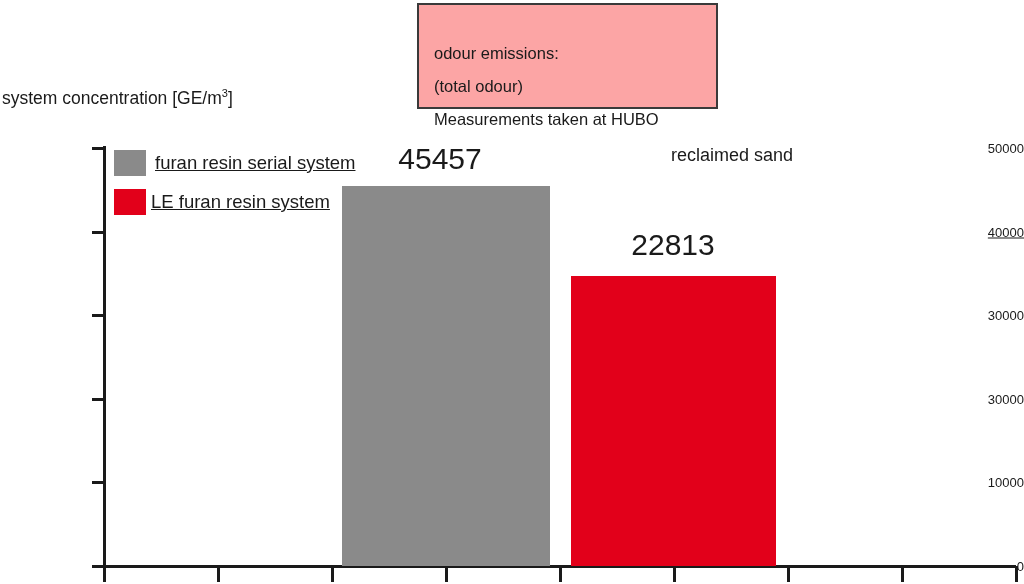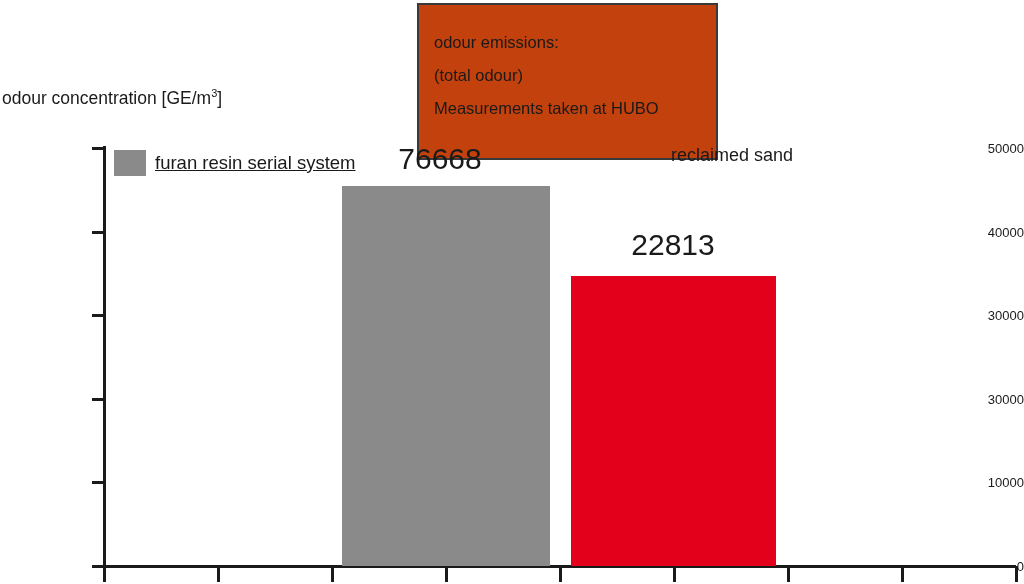--- a/index.html
+++ b/index.html
@@ -16,25 +16,25 @@
     color: #1a1a1a;
     -webkit-font-smoothing: antialiased;
   }
 
   
   #note-box {
     position: absolute;
     left: 417px;
     top: 3px;
     width: 301px;
-    height: 157px;
+    height: 106px;
     box-sizing: border-box;
     border: 2px solid #3a3a3a;
-    background: #c2410c;
-    padding: 21px 0 0 15px;
+    background: #fca5a5;
+    padding: 32px 0 0 15px;
   }
   #note-box .note-line {
     font-size: 16.5px;
     line-height: 33px;
     color: #1a1a1a;
     white-space: nowrap;
   }
 
   
   #y-axis-title {
@@ -154,59 +154,63 @@
 </style>
 </head>
 <body>
 
 <div id="note-box">
   <div class="note-line">odour emissions:</div>
   <div class="note-line">(total odour)</div>
   <div class="note-line">Measurements taken at HUBO</div>
 </div>
 
-<div id="y-axis-title"><span>odour concentration [GE/m</span><sup>3</sup><span>]</span></div>
+<div id="y-axis-title"><span>system concentration [GE/m</span><sup>3</sup><span>]</span></div>
 
 <div id="plot">
   <div class="axis-line-y"></div>
   <div class="axis-line-x"></div>
   <div id="ytick-container">
       <div class="ytick-mark" style="top: 565px;"></div>
       <div class="ytick-label" style="top: 566px;">0</div>
       <div class="ytick-mark" style="top: 481.4px;"></div>
       <div class="ytick-label" style="top: 482.4px;">10000</div>
       <div class="ytick-mark" style="top: 397.8px;"></div>
       <div class="ytick-label" style="top: 398.8px;">30000</div>
       <div class="ytick-mark" style="top: 314.2px;"></div>
       <div class="ytick-label" style="top: 315.2px;">30000</div>
       <div class="ytick-mark" style="top: 230.6px;"></div>
-      <div class="ytick-label" style="top: 231.6px;">40000</div>
+      <div class="ytick-label" style="top: 231.6px; text-decoration: underline;">40000</div>
       <div class="ytick-mark" style="top: 147px;"></div>
       <div class="ytick-label" style="top: 148px;">50000</div>
     </div>
   <div id="xtick-container">
       <div class="xtick-mark" style="left: 103px;"></div>
       <div class="xtick-mark" style="left: 217px;"></div>
       <div class="xtick-mark" style="left: 331px;"></div>
       <div class="xtick-mark" style="left: 445px;"></div>
       <div class="xtick-mark" style="left: 559px;"></div>
       <div class="xtick-mark" style="left: 673px;"></div>
       <div class="xtick-mark" style="left: 787px;"></div>
       <div class="xtick-mark" style="left: 901px;"></div>
       <div class="xtick-mark" style="left: 1015px;"></div>
     </div>
   <div id="bar-container">
       <div class="bar" style="left: 342px; width: 208px; top: 185.979px; height: 380.021px; background: rgb(138, 138, 138);"></div>
       <div class="bar" style="left: 571px; width: 205px; top: 275.774px; height: 290.226px; background: rgb(226, 0, 26);"></div>
     </div>
   <div id="annot-container">
-      <div class="value-label" style="left: 440px; top: 142px;">76668</div>
+      <div class="value-label" style="left: 440px; top: 142px;">45457</div>
       <div class="value-label" style="left: 673px; top: 228px;">22813</div>
       <div class="category-label" style="left: 732px; top: 145px;">reclaimed sand</div>
     </div>
 </div>
 
 <div id="legend">
     <div class="legend-row">
       <span class="legend-swatch" style="background: rgb(138, 138, 138);"></span>
       <span class="legend-text">furan resin serial system</span>
     </div>
+    <div class="legend-row tight">
+      <span class="legend-swatch" style="background: rgb(226, 0, 26);"></span>
+      <span class="legend-text">LE furan resin system</span>
+    </div>
   </div>
 
 </body></html>

